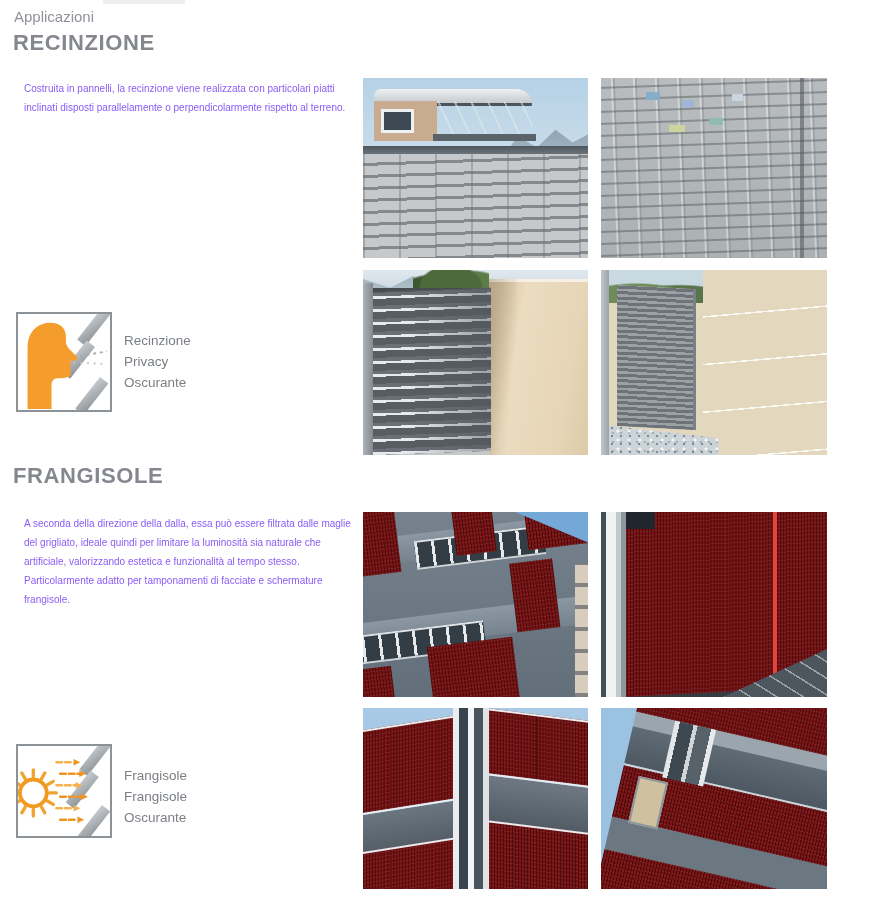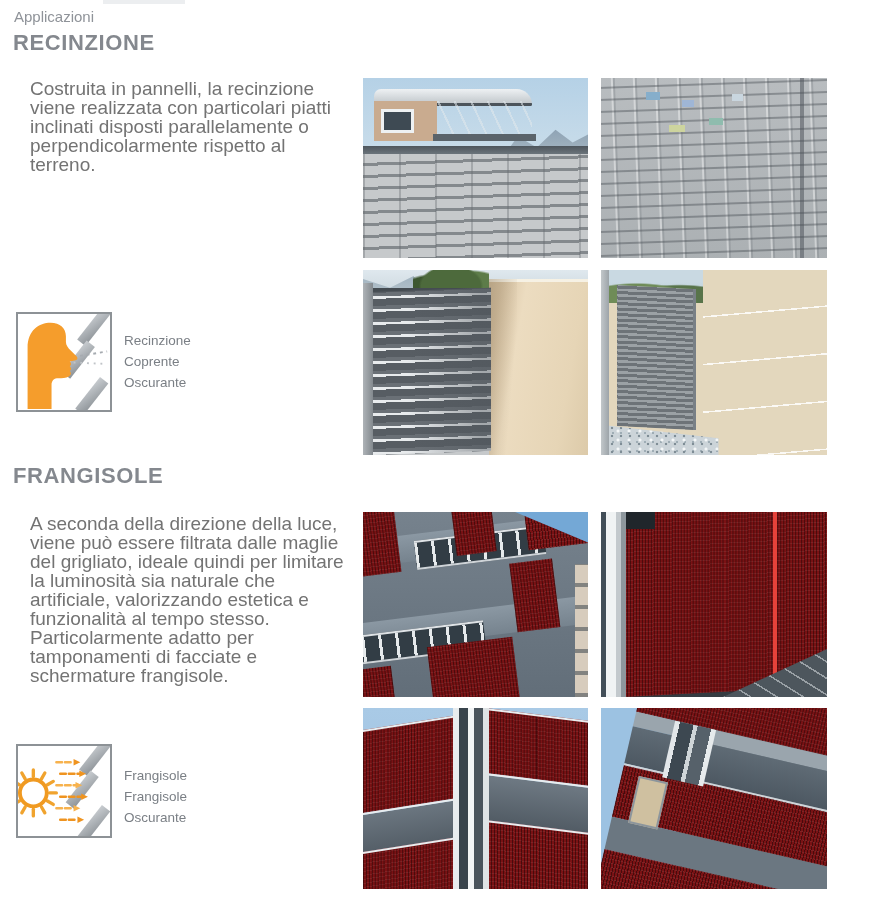--- a/index.html
+++ b/index.html
@@ -11,21 +11,21 @@
 
   
   .kicker{position:absolute;left:14px;top:8px;font-size:15px;color:#8f9399;}
   .h{position:absolute;left:13px;margin:0;font-size:22px;font-weight:700;
      letter-spacing:.6px;color:#84888e;}
   .h.rec{top:30px;}
   .h.fra{top:463px;}
   .text-col{position:absolute;left:14px;width:338px;}
   .text-col.tc1{top:79px;}
   .text-col.tc2{top:514px;}
-  .text-col p{margin:0 0 19px 16px;font-size:19px;line-height:19px;color:#737373;}
+  .text-col p{margin:0 0 19px 10px;font-size:10px;line-height:19px;color:#8b5cf6;}
 
   
   .icon-box{position:absolute;left:16px;width:96px;background:#ffffff;
             border:2px solid #8d9296;box-sizing:border-box;overflow:hidden;}
   .ib1{top:312px;height:100px;}
   .ib2{top:744px;height:94px;}
   .icon-box svg{display:block;width:100%;height:100%;}
   .icon-labels{position:absolute;left:124px;font-size:13.5px;line-height:21px;color:#7a7f85;}
   .il1{top:330px;}
   .il2{top:765px;}
@@ -210,28 +210,28 @@
       <line x1="44" y1="46" x2="93" y2="38" stroke="#a6abb0" stroke-width="2" stroke-dasharray="3 4"></line>
       <line x1="44" y1="49" x2="93" y2="51" stroke="#c0c4c8" stroke-width="2" stroke-dasharray="2 5"></line>
       <path fill="#F59D2C" d="M10,98 L10,34 C10,16 22,8 34,8 C44,8 50,14 50,22 L50,28
         C50,31 52,34 55,37 L61,43 C63,45 62,47 59,47.5 L54,48.5 C56,50 56,52 54,53.5
         C56,55 56,57 54,58.5 C56,60.5 55.5,63 53,64 C50,65.5 46,66 42,66
         C38,66 35,68 35,73 L35,98 Z"></path>
     </svg>
   </div>
   <div class="icon-labels il1">
     <span>Recinzione</span>
-    <span>Coprente</span>
+    <span>Privacy</span>
     <span>Oscurante</span>
   </div>
 
   <h1 class="h fra">FRANGISOLE</h1>
 
   <div class="text-col tc2">
-    <p>A seconda della direzione della luce, viene può essere filtrata dalle maglie del grigliato, ideale quindi per limitare la luminosità sia naturale che artificiale, valorizzando estetica e funzionalità al tempo stesso. Particolarmente adatto per tamponamenti di facciate e schermature frangisole.</p>
+    <p>A seconda della direzione della dalla, essa può essere filtrata dalle maglie del grigliato, ideale quindi per limitare la luminosità sia naturale che artificiale, valorizzando estetica e funzionalità al tempo stesso. Particolarmente adatto per tamponamenti di facciate e schermature frangisole.</p>
   </div>
 
   <div class="icon-box ib2">
     <svg viewBox="0 0 96 92" xmlns="http://www.w3.org/2000/svg">
       <rect x="-6" y="-20" width="11" height="42" fill="url(#slatg)" transform="translate(82,10) rotate(38)"></rect>
       <rect x="-6" y="-20" width="11" height="42" fill="url(#slatg)" transform="translate(68,44) rotate(38)"></rect>
       <rect x="-6" y="-20" width="11" height="42" fill="url(#slatg)" transform="translate(80,80) rotate(38)"></rect>
       <g stroke="#f0a32e" stroke-width="3.5" stroke-linecap="round">
         <line x1="33" y1="48" x2="40" y2="48"></line>
           <line x1="30.7" y1="56.5" x2="36.8" y2="60"></line>

